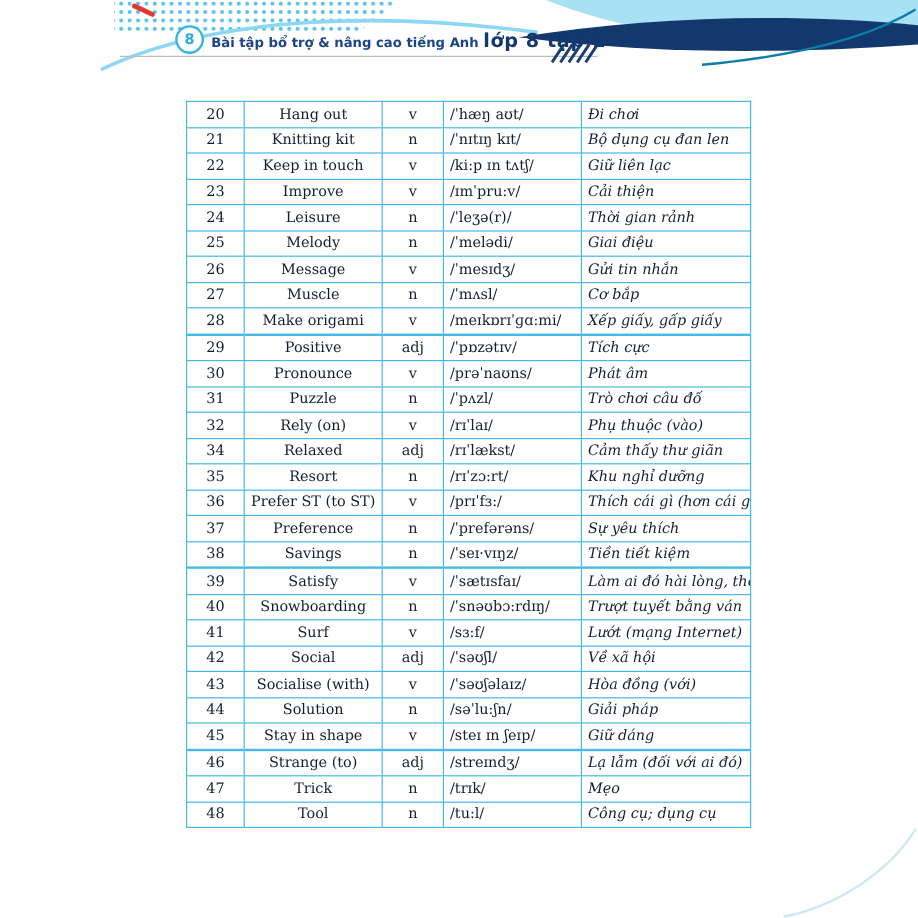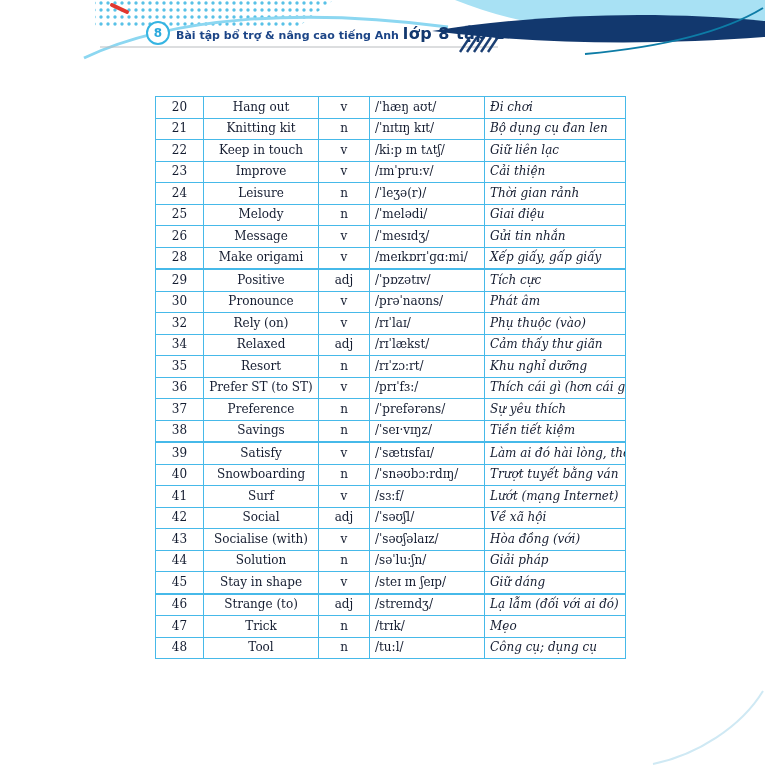--- a/index.html
+++ b/index.html
@@ -16,21 +16,21 @@
     display:flex;align-items:center;justify-content:center;z-index:3;
   }
   .header-title{
     position:absolute;left:176px;top:24px;z-index:3;white-space:nowrap;
     font-family:"DejaVu Sans", sans-serif;font-weight:bold;font-size:11px;color:#1c4587;
   }
   .header-title .bold-part{
     font-size:16px;color:#12386e;letter-spacing:0.5px;
   }
   
-  .vocab-wrap{position:absolute;left:155px;top:96px;width:437px;}
+  .vocab-wrap{position:absolute;left:155px;top:84px;width:437px;}
   table.vocab{
     border-collapse:collapse;width:437px;table-layout:fixed;
     border:1.5px solid #46b9e9;
   }
   table.vocab td{
     border:1px solid #46b9e9;height:20.5px;padding:0 5px;
     font-size:12px;line-height:1.1;white-space:nowrap;overflow:hidden;
     color:#141c30;
   }
   td.c-no{width:37px;text-align:center;padding:0;}
@@ -120,20 +120,27 @@
     <td class="c-ipa">/ˈmelədi/</td>
     <td class="c-meaning">Giai điệu</td>
   </tr>
         <tr>
     <td class="c-no">26</td>
     <td class="c-word">Message</td>
     <td class="c-pos">v</td>
     <td class="c-ipa">/ˈmesɪdʒ/</td>
     <td class="c-meaning">Gửi tin nhắn</td>
   </tr>
+        <tr>
+    <td class="c-no">27</td>
+    <td class="c-word">Muscle</td>
+    <td class="c-pos">n</td>
+    <td class="c-ipa">/ˈmʌsl/</td>
+    <td class="c-meaning">Cơ bắp</td>
+  </tr>
         <tr class="sep">
     <td class="c-no">28</td>
     <td class="c-word">Make origami</td>
     <td class="c-pos">v</td>
     <td class="c-ipa">/meɪkɒrɪˈɡɑ:mi/</td>
     <td class="c-meaning">Xếp giấy, gấp giấy</td>
   </tr>
         <tr>
     <td class="c-no">29</td>
     <td class="c-word">Positive</td>
@@ -142,20 +149,27 @@
     <td class="c-meaning">Tích cực</td>
   </tr>
         <tr>
     <td class="c-no">30</td>
     <td class="c-word">Pronounce</td>
     <td class="c-pos">v</td>
     <td class="c-ipa">/prəˈnaʊns/</td>
     <td class="c-meaning">Phát âm</td>
   </tr>
         <tr>
+    <td class="c-no">31</td>
+    <td class="c-word">Puzzle</td>
+    <td class="c-pos">n</td>
+    <td class="c-ipa">/ˈpʌzl/</td>
+    <td class="c-meaning">Trò chơi câu đố</td>
+  </tr>
+        <tr>
     <td class="c-no">32</td>
     <td class="c-word">Rely (on)</td>
     <td class="c-pos">v</td>
     <td class="c-ipa">/rɪˈlaɪ/</td>
     <td class="c-meaning">Phụ thuộc (vào)</td>
   </tr>
         <tr>
     <td class="c-no">34</td>
     <td class="c-word">Relaxed</td>
     <td class="c-pos">adj</td>

